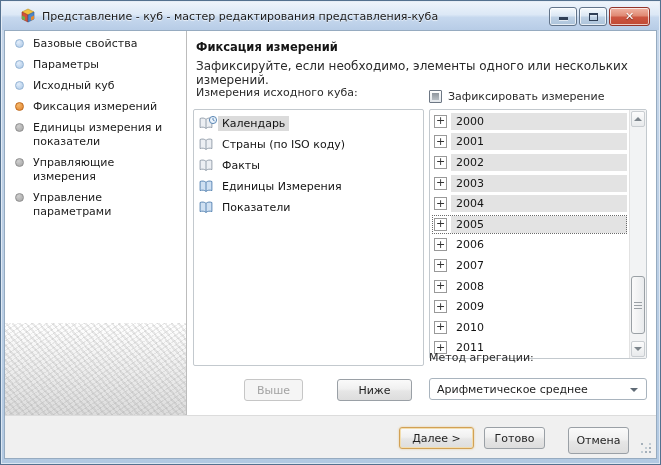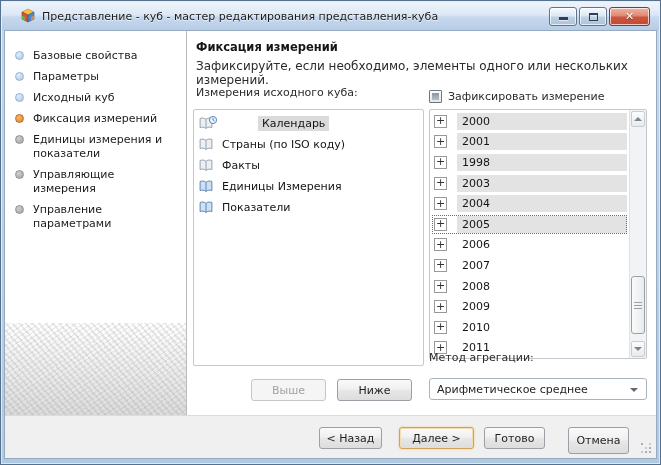--- a/index.html
+++ b/index.html
@@ -18,66 +18,66 @@
   .glyph-min{position:absolute;left:9px;bottom:5px;width:9px;height:3px;background:#2f3f56;box-shadow:0 1px 0 rgba(255,255,255,.6);}
   .glyph-max{position:absolute;left:9px;top:5px;width:9px;height:8px;border:1px solid #2f3f56;border-top:2px solid #2f3f56;background:transparent;}
   .glyph-close{position:absolute;left:0;top:2px;width:100%;text-align:center;color:#fff;font-size:11px;font-weight:bold;text-shadow:0 1px 1px rgba(0,0,0,.45);}
   .frame{position:absolute;left:3px;right:3px;top:29px;bottom:5px;background:#fff;border:1px solid #96abc0;}
   
   .sidebar{position:absolute;left:0;top:0;width:182px;bottom:43px;background:#fff;border-right:1px solid #bcbcbc;overflow:hidden;}
   .sidebar::after{content:'';position:absolute;left:0;right:0;bottom:0;height:92px;
     background:repeating-linear-gradient(49deg,rgba(150,150,150,.20) 0 2px,rgba(255,255,255,0) 2px 5px),
                repeating-linear-gradient(-33deg,rgba(140,140,140,.16) 0 1px,rgba(255,255,255,0) 1px 4px),
                linear-gradient(to top,rgba(185,185,185,.5),rgba(255,255,255,0));}
-  .steps{padding-top:14px;}
+  .steps{padding-top:2px;}
   .step{display:flex;gap:9px;align-items:flex-start;padding:4px 6px 3px 10px;cursor:default;}
   .bullet{width:9px;height:9px;border-radius:50%;margin-top:2px;flex:none;}
   .step.visited .bullet{background:radial-gradient(circle at 35% 30%,#e3eefb,#aac6e4);border:1px solid #93b3d4;}
   .step.current .bullet{background:radial-gradient(circle at 35% 30%,#f5b96d,#e0812a);border:1px solid #c06a1d;}
   .step.upcoming .bullet{background:radial-gradient(circle at 35% 30%,#cfcfcf,#a3a3a3);border:1px solid #8f8f8f;}
   .step-label{font-size:11px;line-height:14px;color:#1c1c1c;}
   
   .content{position:absolute;left:183px;right:0;top:0;bottom:43px;background:#fff;}
   .heading{position:absolute;left:8px;top:9px;font-size:11.5px;font-weight:bold;color:#151515;}
   .desc{position:absolute;left:8px;top:28px;right:10px;font-size:12px;color:#2a2a2a;}
   .dims-label{position:absolute;left:8px;top:55px;font-size:11px;color:#2a2a2a;}
   .listbox{position:absolute;left:5px;top:78px;width:231px;height:257px;border:1px solid #c3c9ce;border-radius:2px;background:#fff;padding-top:3px;}
   .dim-item{display:flex;align-items:center;height:21px;padding-left:4px;cursor:default;}
   .dim-icon{width:16px;height:16px;flex:none;margin-right:4px;}
   .dim-label{font-size:11px;color:#141414;padding:1px 4px;}
-  .dim-item.selected .dim-label{background:#dbdbdb;margin-left:40px;}
+  .dim-item.selected .dim-label{background:#dbdbdb;}
   
   .chk-row{position:absolute;left:241px;top:59px;display:flex;align-items:center;gap:6px;}
   .checkbox{width:13px;height:13px;border:1px solid #6d7784;border-radius:1px;background:linear-gradient(#fdfdfd,#e3e7eb);position:relative;flex:none;}
   .checkbox.indeterminate::after{content:'';position:absolute;left:2px;top:2px;right:2px;bottom:2px;background:linear-gradient(#8f969d,#b8bec4);}
   .chk-label{font-size:11px;color:#2a2a2a;}
   
   .treebox{position:absolute;left:241px;top:78px;width:218px;height:250px;border:1px solid #c3c9ce;border-radius:2px;background:#fff;}
   .tree-rows{position:absolute;left:0;top:0;right:0;bottom:0;padding:1px 19px 0 2px;}
   .trow{height:20.6px;display:flex;align-items:center;position:relative;}
   .expander{width:13px;height:13px;margin-left:2px;flex:none;border:1px solid #999;background:#fff;
     display:flex;align-items:center;justify-content:center;font-size:11px;line-height:10px;color:#333;cursor:default;}
-  .tlabel{flex:1;margin-left:10px;font-size:11px;color:#141414;padding:2px 2px 2px 5px;}
+  .tlabel{flex:1;margin-left:4px;font-size:11px;color:#141414;padding:2px 2px 2px 5px;}
   .trow.selected .tlabel{background:#e3e3e3;}
   .trow.focused::after{content:'';position:absolute;left:0;right:0;top:1px;bottom:1px;outline:1px dotted #6b6b6b;outline-offset:-1px;}
   .vscroll{position:absolute;top:0;right:0;width:17px;height:248px;background:#f2f3f4;border-left:1px solid #e2e2e2;}
   .sbtn{position:absolute;left:1px;right:1px;height:16px;border:1px solid #c9cdd1;border-radius:2px;background:linear-gradient(#fcfcfc,#e8eaec);
     display:flex;align-items:center;justify-content:center;}
   .sbtn.up{top:1px;} .sbtn.down{bottom:1px;}
   .arrow-up{width:0;height:0;border-left:4px solid transparent;border-right:4px solid transparent;border-bottom:4px solid #7d858c;}
   .arrow-down{width:0;height:0;border-left:4px solid transparent;border-right:4px solid transparent;border-top:4px solid #7d858c;}
   .thumb{position:absolute;left:1px;right:1px;top:166px;height:58px;border:1px solid #9aa0a5;border-radius:3px;
     background:linear-gradient(90deg,#fafafa,#e9ebed);display:flex;flex-direction:column;align-items:center;justify-content:center;gap:2px;}
   .thumb i{width:8px;height:1px;background:#9aa0a5;}
   
   .btn{font-size:11px;color:#1f1f1f;border:1px solid #9aa0a6;border-radius:3px;
     background:linear-gradient(#fafafa 0%,#f0f0f0 45%,#e6e6e6 55%,#dddddd 100%);cursor:default;}
   .btn:disabled{border-color:#c6c6c6;color:#a3a3a3;background:#f5f5f5;}
   .btn.default{border-color:#d2a155;box-shadow:inset 0 0 0 1px #f2ddae,0 0 2px rgba(226,185,110,.8);}
-  .btn-up{position:absolute;left:63px;top:348px;width:75px;height:22px;}
+  .btn-up{position:absolute;left:56px;top:348px;width:59px;height:22px;}
   .btn-down{position:absolute;left:149px;top:348px;width:75px;height:22px;}
   .agg-label{position:absolute;left:241px;top:320px;font-size:11px;color:#2a2a2a;}
   .combo{position:absolute;left:241px;top:347px;width:218px;height:22px;border:1px solid #a9b4be;border-radius:3px;background:#fff;
     display:flex;align-items:center;padding-left:7px;font-size:11px;color:#1f1f1f;}
   .combo-arrow{position:absolute;right:8px;top:9px;width:0;height:0;border-left:4px solid transparent;border-right:4px solid transparent;border-top:4px solid #5f6a75;}
   
   .footer{position:absolute;left:0;right:0;bottom:0;height:43px;background:#f0f0f0;border-top:1px solid #dcdcdc;}
   .btn-back{position:absolute;left:314px;top:11px;width:63px;height:22px;}
   .btn-next{position:absolute;left:394px;top:11px;width:75px;height:22px;}
   .btn-finish{position:absolute;left:479px;top:11px;width:61px;height:22px;}
@@ -205,21 +205,21 @@
             <div class="trow selected">
               <span class="expander">+</span>
               <span class="tlabel">2000</span>
             </div>
             <div class="trow selected">
               <span class="expander">+</span>
               <span class="tlabel">2001</span>
             </div>
             <div class="trow selected">
               <span class="expander">+</span>
-              <span class="tlabel">1998</span>
+              <span class="tlabel">2002</span>
             </div>
             <div class="trow selected">
               <span class="expander">+</span>
               <span class="tlabel">2003</span>
             </div>
             <div class="trow selected">
               <span class="expander">+</span>
               <span class="tlabel">2004</span>
             </div>
             <div class="trow selected focused">
@@ -270,20 +270,19 @@
       <button class="btn btn-down">Ниже</button>
 
       <div class="agg-label">Метод агрегации:</div>
       <div class="combo">
         <span>Арифметическое среднее</span>
         <span class="combo-arrow"></span>
       </div>
     </div>
 
     <div class="footer">
-      <button class="btn btn-back">&lt; Назад</button>
       <button class="btn default btn-next">Далее &gt;</button>
       <button class="btn btn-finish">Готово</button>
       <button class="btn btn-cancel">Отмена</button>
       <div class="grip"></div>
     </div>
   </div>
 </div>
 
 </body></html>

